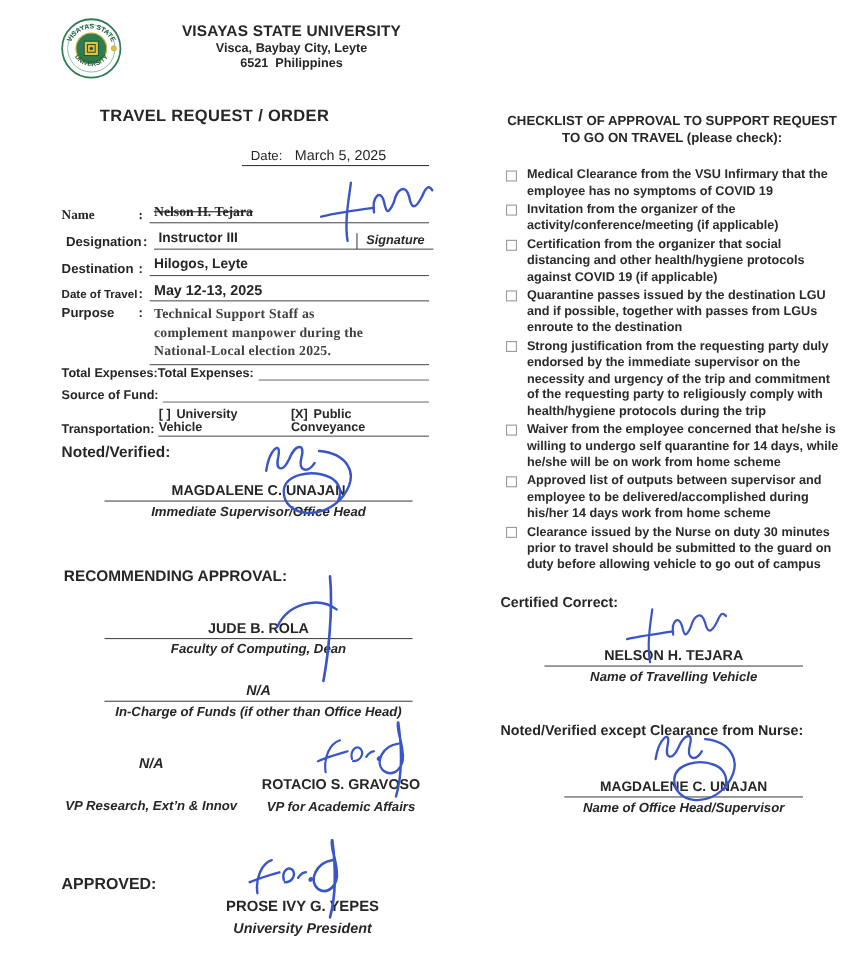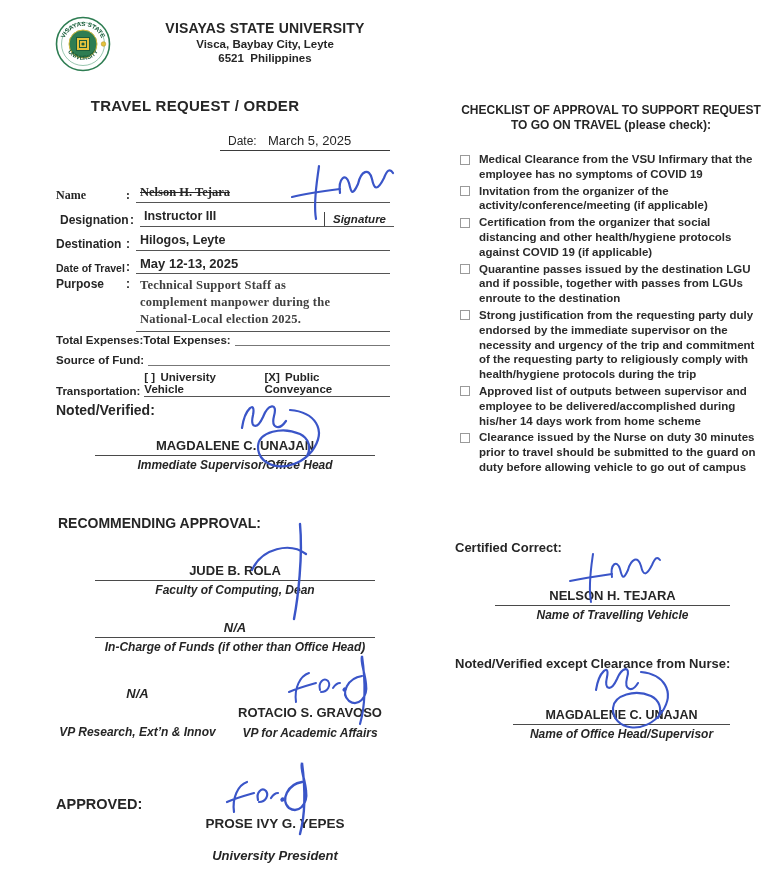--- a/index.html
+++ b/index.html
@@ -182,34 +182,35 @@
 
   <div class="abs nameblock noline" style="left:230px;top:705px;width:160px;">
     <div class="nm">ROTACIO S. GRAVOSO</div>
     <div class="ttl ttl-sm" style="margin-top:4px;">VP for Academic Affairs</div>
   </div>
 
   <div class="abs sec-label" style="left:56px;top:796px;font-size:14.5px;">APPROVED:</div>
 
   <div class="abs nameblock noline" style="left:175px;top:816px;width:200px;">
     <div class="nm" style="font-size:13.5px;">PROSE IVY G. YEPES</div>
-    <div class="ttl" style="font-size:13px;margin-top:15px;">University President</div>
+    <div class="ttl" style="font-size:13px;margin-top:3px;">University President</div>
   </div>
 
   <div class="abs chk-title" style="left:450px;top:103px;width:322px;">
     <div>CHECKLIST OF APPROVAL TO SUPPORT REQUEST</div>
     <div>TO GO ON TRAVEL (please check):</div>
   </div>
 
   <ul class="abs chk-list" style="left:450px;top:152px;width:318px;">
     <li><span class="chk-box"></span><span>Medical Clearance from the VSU Infirmary that the employee has no symptoms of COVID 19</span></li>
     <li><span class="chk-box"></span><span>Invitation from the organizer of the activity/conference/meeting (if applicable)</span></li>
     <li><span class="chk-box"></span><span>Certification from the organizer that social distancing and other health/hygiene protocols against COVID 19 (if applicable)</span></li>
     <li><span class="chk-box"></span><span>Quarantine passes issued by the destination LGU and if possible, together with passes from LGUs enroute to the destination</span></li>
     <li><span class="chk-box"></span><span>Strong justification from the requesting party duly endorsed by the immediate supervisor on the necessity and urgency of the trip and commitment of the requesting party to religiously comply with health/hygiene protocols during the trip</span></li>
+    <li><span class="chk-box"></span><span>Waiver from the employee concerned that he/she is willing to undergo self quarantine for 14 days, while he/she will be on work from home scheme</span></li>
     <li><span class="chk-box"></span><span>Approved list of outputs between supervisor and employee to be delivered/accomplished during his/her 14 days work from home scheme</span></li>
     <li><span class="chk-box"></span><span>Clearance issued by the Nurse on duty 30 minutes prior to travel should be submitted to the guard on duty before allowing vehicle to go out of campus</span></li>
   </ul>
 
   <div class="abs" style="left:455px;top:540px;font-size:13px;font-weight:bold;">Certified Correct:</div>
 
   <div class="abs nameblock" style="left:495px;top:588px;width:235px;">
     <div class="nm nm-sm">NELSON H. TEJARA</div>
     <div class="ttl ttl-sm">Name of Travelling Vehicle</div>
   </div>

